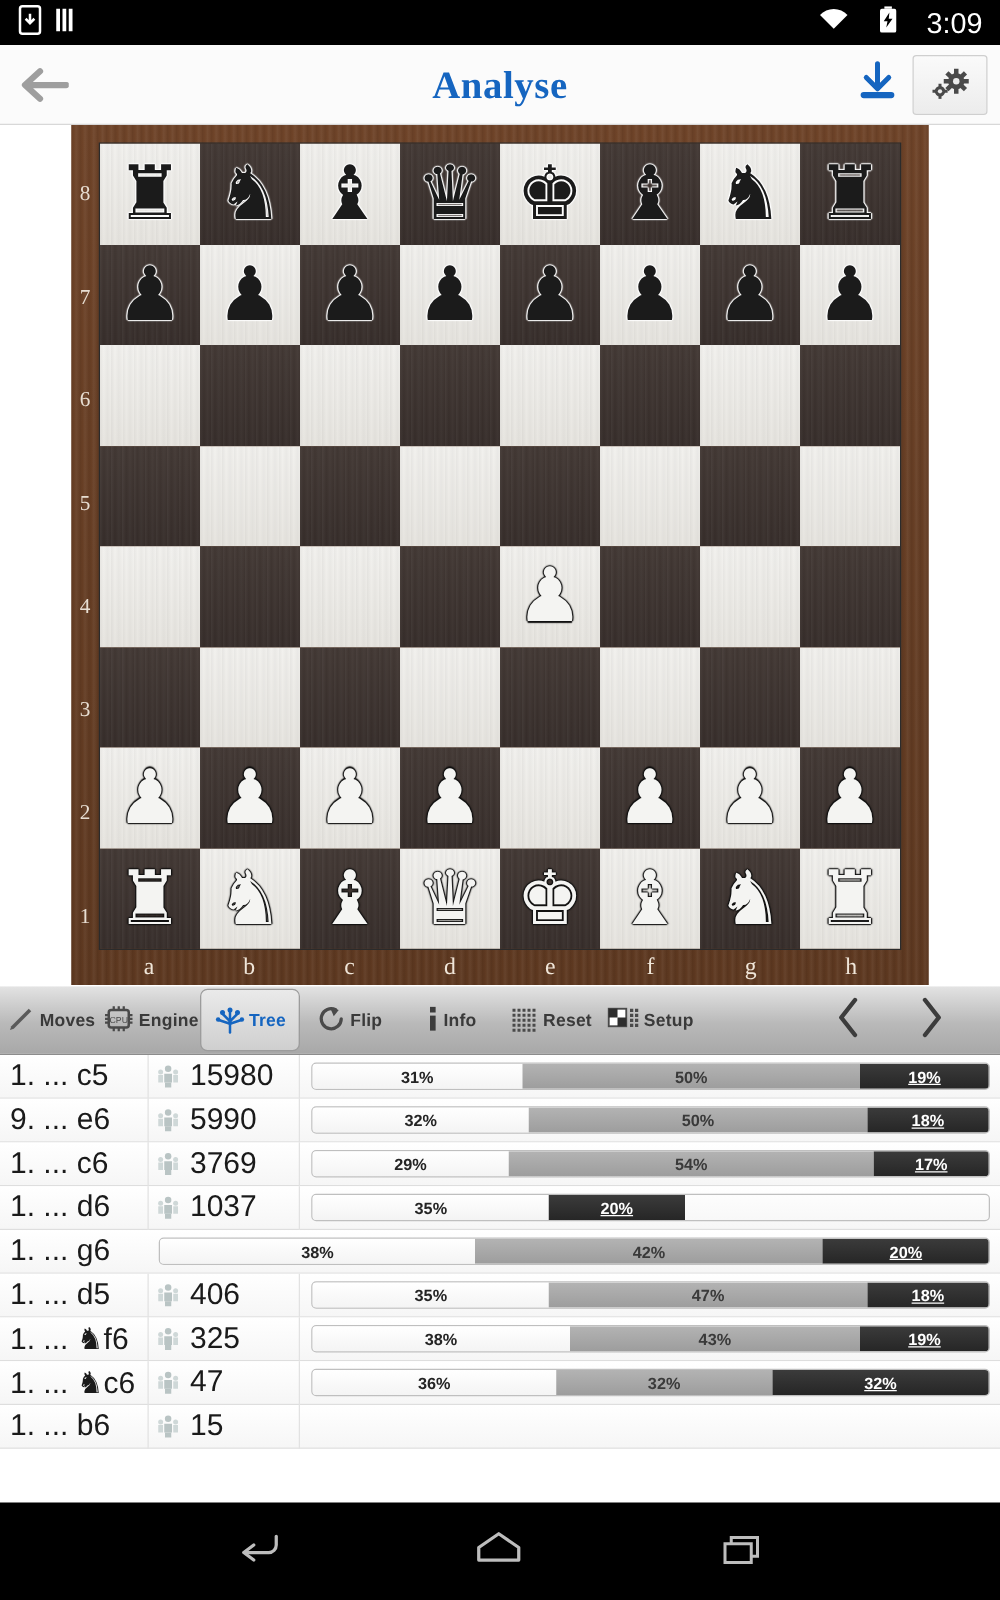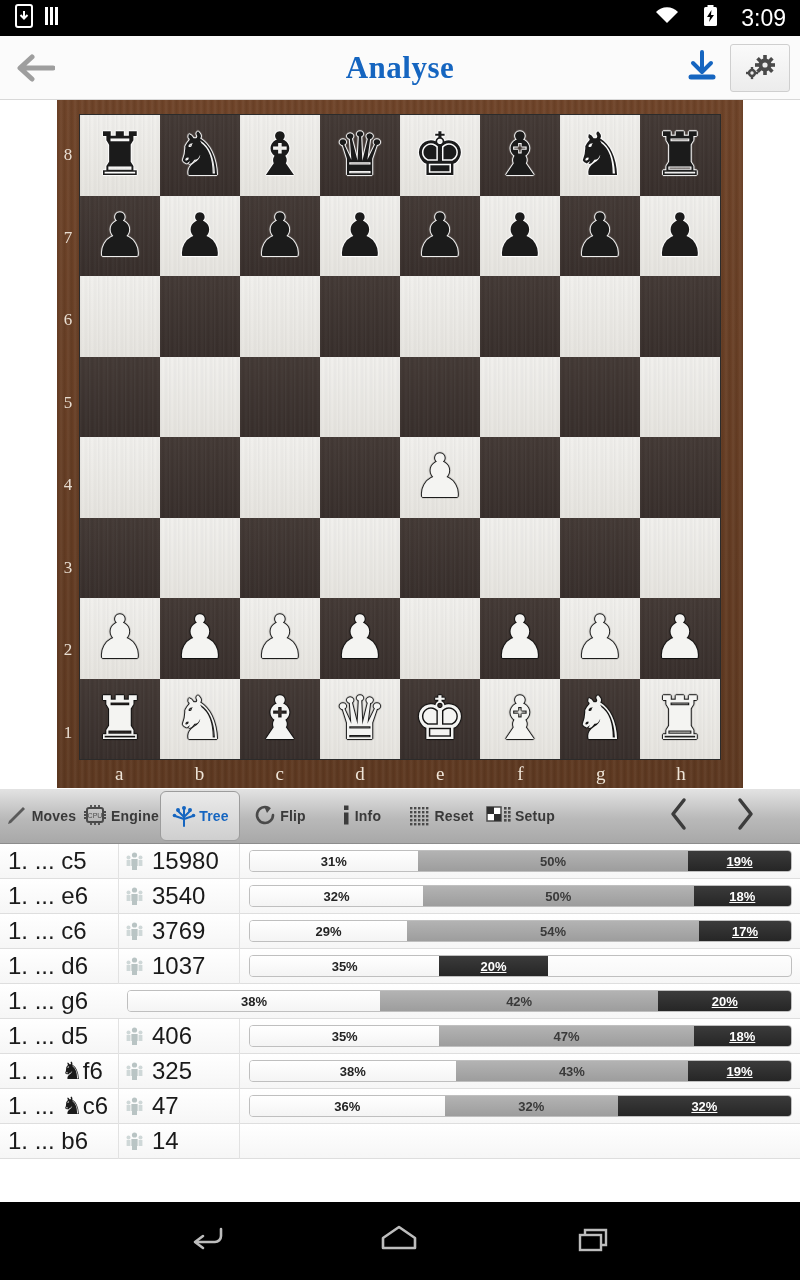--- a/index.html
+++ b/index.html
@@ -505,32 +505,32 @@
       </div>
       <div class="cell-bar">
         <div class="bar">
           <div class="seg win" style="width:31%">31%</div>
           <div class="seg draw" style="width:50%">50%</div>
           <div class="seg loss" style="width:19%">19%</div>
         </div>
       </div>
     </div>
     <div class="row">
-      <div class="cell-move">1. ... e6</div>
-      <div class="cell-count">
-        <svg width="17" height="20" viewBox="0 0 17 20">
-          <circle cx="8.5" cy="4" r="2.6" fill="#b9c4c4"></circle>
-          <path d="M5.4 8 h6.2 v7 h-6.2 Z" fill="#b9c4c4"></path>
-          <circle cx="2.5" cy="6.5" r="2" fill="#cfd8d8"></circle>
-          <rect x="0.6" y="9" width="3.8" height="6" fill="#cfd8d8"></rect>
-          <circle cx="14.5" cy="6.5" r="2" fill="#cfd8d8"></circle>
-          <rect x="12.6" y="9" width="3.8" height="6" fill="#cfd8d8"></rect>
-          <rect x="6" y="15" width="5" height="4" fill="#b9c4c4"></rect>
-        </svg>
-        <span>3540</span>
+      <div class="cell-move">9. ... e6</div>
+      <div class="cell-count">
+        <svg width="17" height="20" viewBox="0 0 17 20">
+          <circle cx="8.5" cy="4" r="2.6" fill="#b9c4c4"></circle>
+          <path d="M5.4 8 h6.2 v7 h-6.2 Z" fill="#b9c4c4"></path>
+          <circle cx="2.5" cy="6.5" r="2" fill="#cfd8d8"></circle>
+          <rect x="0.6" y="9" width="3.8" height="6" fill="#cfd8d8"></rect>
+          <circle cx="14.5" cy="6.5" r="2" fill="#cfd8d8"></circle>
+          <rect x="12.6" y="9" width="3.8" height="6" fill="#cfd8d8"></rect>
+          <rect x="6" y="15" width="5" height="4" fill="#b9c4c4"></rect>
+        </svg>
+        <span>5990</span>
       </div>
       <div class="cell-bar">
         <div class="bar">
           <div class="seg win" style="width:32%">32%</div>
           <div class="seg draw" style="width:50%">50%</div>
           <div class="seg loss" style="width:18%">18%</div>
         </div>
       </div>
     </div>
     <div class="row">
@@ -657,21 +657,21 @@
       <div class="cell-count">
         <svg width="17" height="20" viewBox="0 0 17 20">
           <circle cx="8.5" cy="4" r="2.6" fill="#b9c4c4"></circle>
           <path d="M5.4 8 h6.2 v7 h-6.2 Z" fill="#b9c4c4"></path>
           <circle cx="2.5" cy="6.5" r="2" fill="#cfd8d8"></circle>
           <rect x="0.6" y="9" width="3.8" height="6" fill="#cfd8d8"></rect>
           <circle cx="14.5" cy="6.5" r="2" fill="#cfd8d8"></circle>
           <rect x="12.6" y="9" width="3.8" height="6" fill="#cfd8d8"></rect>
           <rect x="6" y="15" width="5" height="4" fill="#b9c4c4"></rect>
         </svg>
-        <span>14</span>
+        <span>15</span>
       </div>
     </div>
   </div>
 
 <div class="navbar">
   <span>
     <svg width="42" height="36" viewBox="0 0 42 36">
         <path d="M36 8 v7 a6 6 0 0 1 -6 6 H12" stroke="#bdbdbd" stroke-width="2.6" fill="none" stroke-linecap="round"></path>
         <path d="M18 15 L10 21 L18 27" stroke="#bdbdbd" stroke-width="2.6" fill="none" stroke-linecap="round" stroke-linejoin="round"></path>
       </svg>

